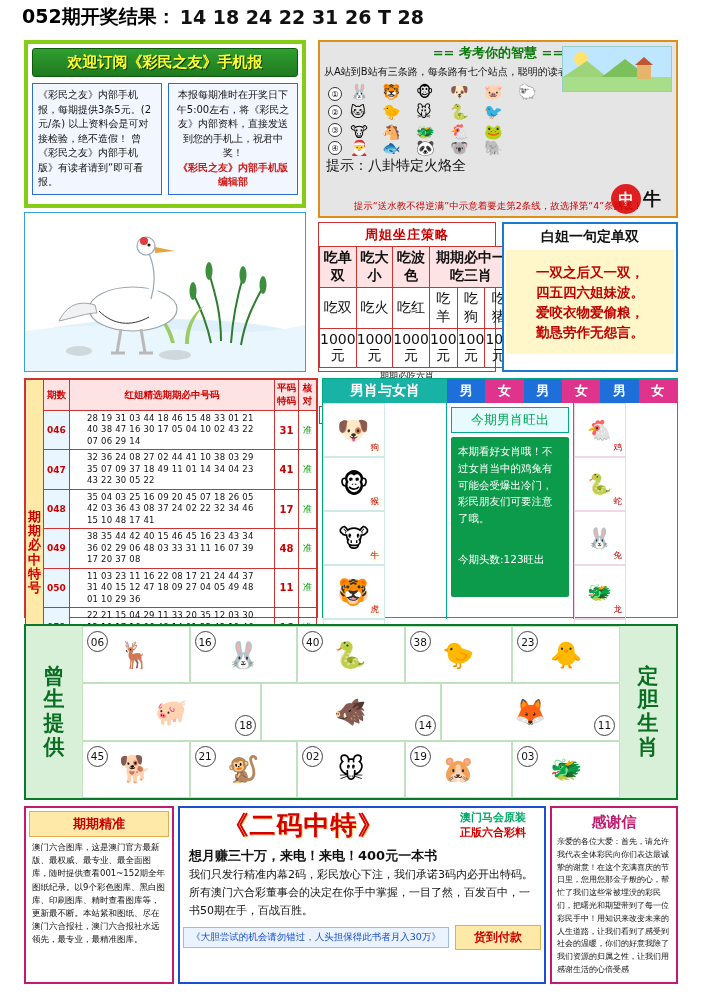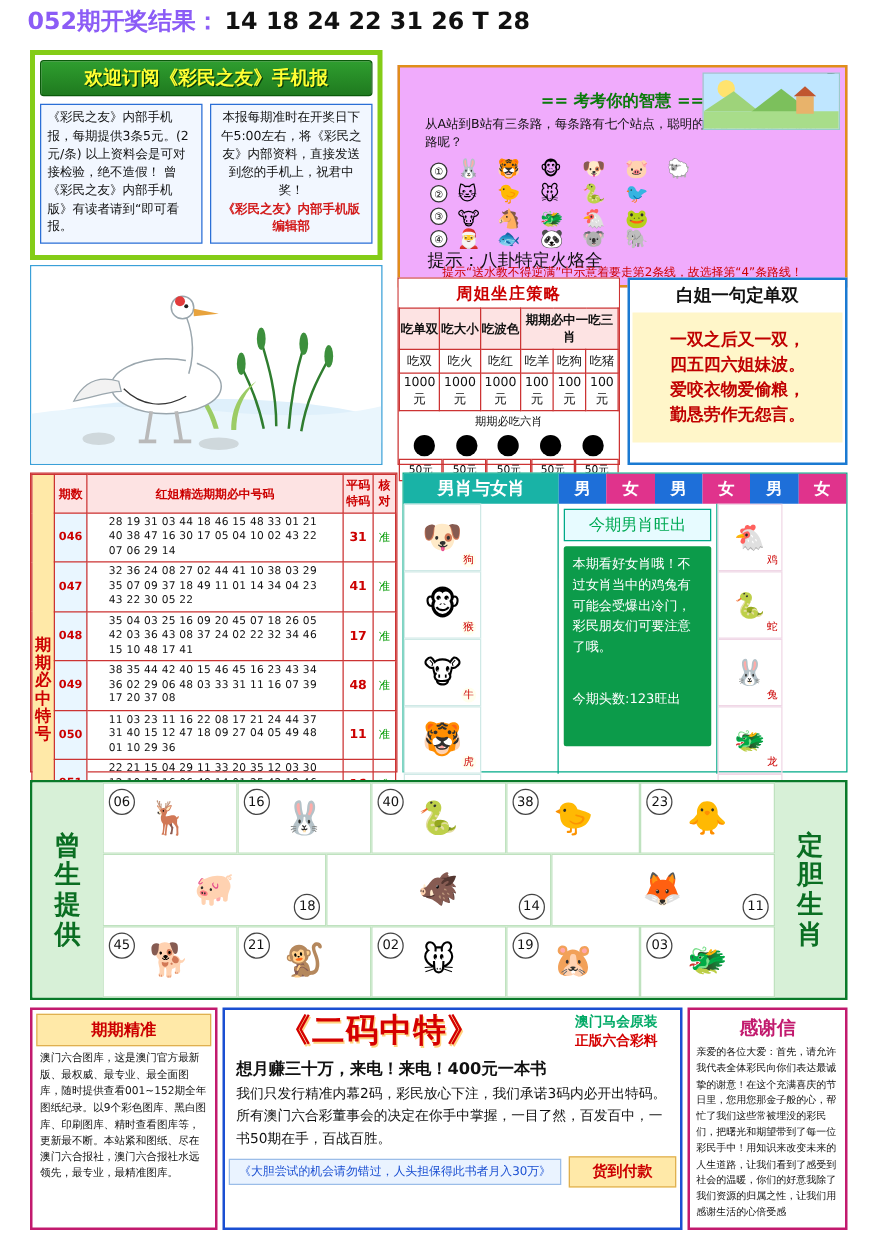--- a/index.html
+++ b/index.html
@@ -12,21 +12,21 @@
     overflow:hidden;
   }
   .page { position:relative; width:702px; height:1008px; }
 
   
   .header {
     position:absolute; left:0; top:0; width:702px; height:34px;
     display:flex; align-items:center;
   }
   .header .draw-title {
-    font-size:19px; font-weight:bold; color:#8b5cf6; letter-spacing:0px;
+    font-size:19px; font-weight:bold; color:#000000; letter-spacing:0px;
     padding-left:22px;
   }
   .header .nums { font-size:19px; font-weight:bold; color:#111; margin-left:4px; }
 
   
   .blk { position:absolute; }
 
   
   #sub-box {
     left:24px; top:40px; width:282px; height:168px;
@@ -50,22 +50,22 @@
 
   
   #crane-panel {
     left:24px; top:212px; width:282px; height:160px;
     border:1px solid #3aa0d8; background:linear-gradient(#eaf7ff,#ffffff);
     overflow:hidden;
   }
 
   
   #quiz-panel {
-    left:318px; top:52px; width:360px; height:178px;
-    border:2px solid #e08e1a; background:#f0abfc; padding:16px;
+    left:318px; top:40px; width:360px; height:178px;
+    border:2px solid #e08e1a; background:#e5e5e5; padding:0;
   }
   #quiz-title {
     text-align:center; font-size:13px; font-weight:bold; color:#0a7a0a;
     margin:2px 0 2px;
   }
   #quiz-text {
     font-size:10px; line-height:1.5; color:#111; padding:0 4px;
   }
   #quiz-hintline { font-size:14px; color:#111; margin-top:2px;font-family:Liberation Mono, monospace; }
   #quiz-bottom {
@@ -91,21 +91,21 @@
 
   
   #zhou-panel {
     left:318px; top:222px; width:178px; height:150px;
     border:1px solid #c33; background:#fff;
   }
   #zhou-title {
     background:#fff; color:#c00; font-weight:bold; font-size:13px;
     text-align:center; padding:3px 0 2px; letter-spacing:1px;
   }
-  #zhou-table { width:100%; border-collapse:collapse; font-size:10px;border-radius:15px; }
+  #zhou-table { width:100%; border-collapse:collapse; font-size:14px;border-radius:15px; }
   #zhou-table td {
     border:1px solid #c33; text-align:center; padding:2px 0; color:#111;
   }
   #zhou-table tr.hdr td { background:#fde3e3; font-weight:bold; }
   #zhou-sub { text-align:center; font-size:9px; padding:2px 0; color:#111; }
   .dots { display:flex; justify-content:space-around; padding:2px 4px; }
   .dot { width:17px; height:17px; border-radius:50%; background:#000; }
   .price-row { display:flex; }
   .price-cell {
     flex:1; border:1px solid #c33; text-align:center; font-size:8.5px; padding:2px 0;

